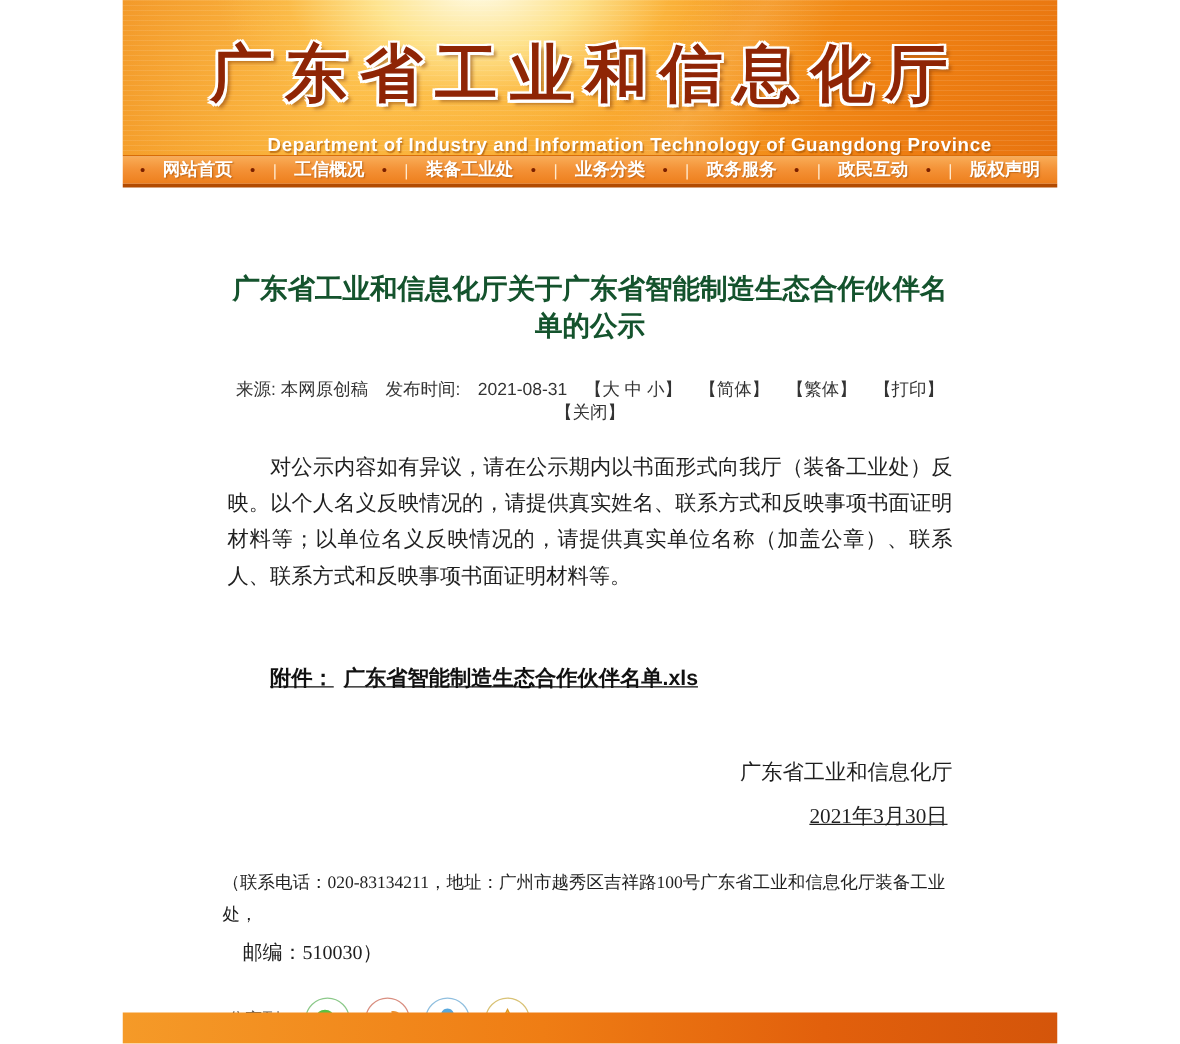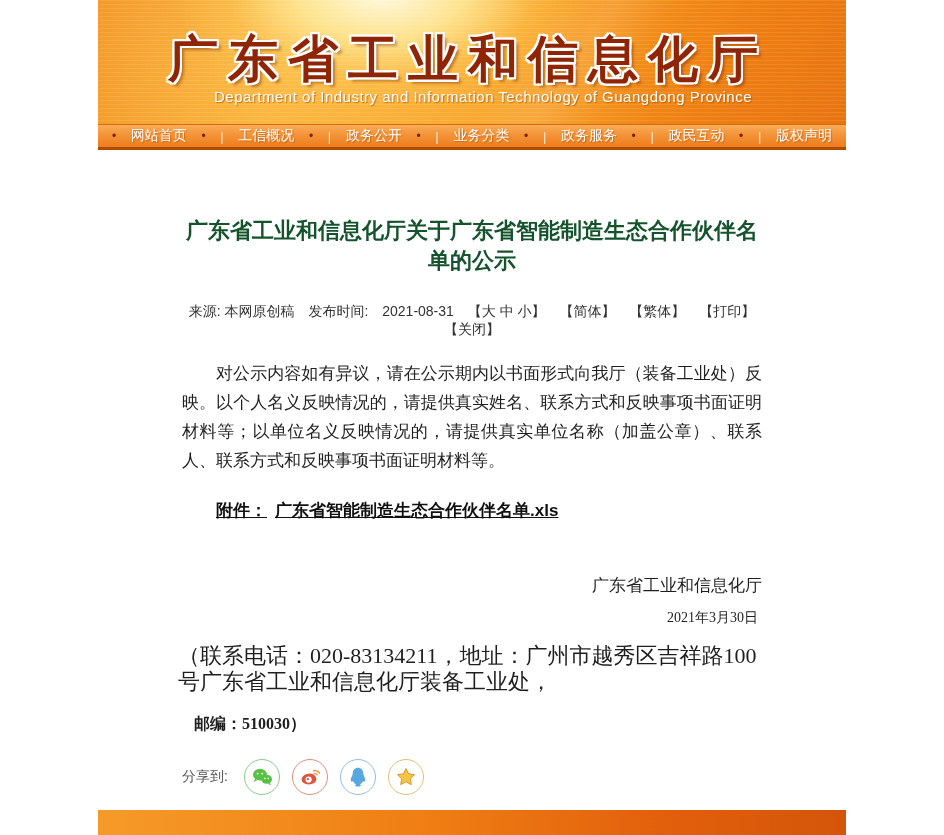--- a/index.html
+++ b/index.html
@@ -23,66 +23,66 @@
   }
   .banner-title {
     position:absolute; left:70px; top:26px; z-index:2;
     font-size:50px; font-weight:bold; letter-spacing:10px; color:#8f2505;
     text-shadow:
       -2px -2px 0 #fff, 2px -2px 0 #fff, -2px 2px 0 #fff, 2px 2px 0 #fff,
       0 -2px 0 #fff, 0 2px 0 #fff, -2px 0 0 #fff, 2px 0 0 #fff,
       4px 4px 3px rgba(110,40,0,0.45);
   }
   .banner-subtitle {
-    position:absolute; left:116px; top:88px; z-index:2;
-    font-size:15px; font-weight:normal; color:#ffffff; letter-spacing:0.5px;
+    position:absolute; left:116px; top:108px; z-index:2;
+    font-size:15px; font-weight:bold; color:#ffffff; letter-spacing:0.5px;
     text-shadow:1px 1px 1px rgba(160,80,0,0.65);
   }
 
   
   .navbar {
     height:26px; display:flex; align-items:center; justify-content:space-between;
     padding:0 14px;
     background:linear-gradient(to bottom, #f9ad58 0%, #f49338 45%, #ed7e1c 100%);
     border-top:1px solid #d86d08;
     border-bottom:3px solid #b24a00;
   }
   .nav-item {
-    color:#ffffff; font-weight:normal; font-size:14px; text-decoration:none; cursor:pointer;
+    color:#ffffff; font-weight:bold; font-size:14px; text-decoration:none; cursor:pointer;
     text-shadow:1px 1px 1px rgba(150,70,0,0.5); white-space:nowrap;
   }
   .nav-dot { color:#7a2000; font-size:12px; line-height:1; }
   .nav-sep { color:#ffe9cd; font-size:13px; }
 
   
   .content { padding:0 84px; }
   .article-title {
     margin-top:66px; text-align:center; font-size:22px; font-weight:bold; color:#14532d;
   }
   .meta { margin-top:27px; text-align:center; font-size:14px; color:#333333; }
   .meta span { margin:0 5px; white-space:nowrap; }
   .meta .ctrl { cursor:pointer; }
 
   .body-text { font-family:"Liberation Serif","DejaVu Serif",serif; color:#1f1f1f; }
   .para { font-size:17px; line-height:29px; text-indent:2em; text-align:justify; }
   .para-1 { margin-top:26px; }
   .para-2 { margin-top:20px; }
 
-  .attachment { margin-top:24px; padding-left:34px; }
+  .attachment { margin-top:56px; padding-left:34px; }
   .attachment-link {
     font-size:17px; font-weight:bold; color:#111111;
     text-decoration:underline; cursor:pointer;
   }
   .attachment-link .att-label { margin-right:8px; }
 
   .sign-org  { margin-top:52px; text-align:right; font-size:17px; }
-  .sign-date { margin-top:12px; text-align:right; font-size:14px; padding-right:4px; }
-
-  .contact-line-1 { margin-top:16px; font-size:22px; line-height:26px; margin-left:-4px; }
-  .contact-line-2 { margin-top:16px; font-size:16px; line-height:26px; padding-left:12px;font-weight:bold; }
+  .sign-date { margin-top:12px; text-align:right; font-size:17px; padding-right:4px;text-decoration:underline; }
+
+  .contact-line-1 { margin-top:30px; font-size:14px; line-height:26px; margin-left:-4px; }
+  .contact-line-2 { margin-top:4px; font-size:16px; line-height:26px; padding-left:12px; }
 
   
   .share { margin-top:22px; display:flex; align-items:center; }
   .share-label { font-size:14px; color:#555555; margin-right:4px; }
   .share-icon {
     width:36px; height:36px; border-radius:50%; border:1px solid #ccc; background:#fff;
     display:flex; align-items:center; justify-content:center; margin-left:12px; cursor:pointer;
   }
   .share-icon svg { width:24px; height:24px; display:block; }
   .share-icon.wechat { border-color:#8cc98a; }
@@ -107,21 +107,21 @@
   </header>
 
   <nav class="navbar">
     <span class="nav-dot">•</span>
     <a class="nav-item">网站首页</a>
     <span class="nav-dot">•</span>
     <span class="nav-sep">|</span>
     <a class="nav-item">工信概况</a>
     <span class="nav-dot">•</span>
     <span class="nav-sep">|</span>
-    <a class="nav-item">政务公开</a>
+    <a class="nav-item">装备工业处</a>
     <span class="nav-dot">•</span>
     <span class="nav-sep">|</span>
     <a class="nav-item">业务分类</a>
     <span class="nav-dot">•</span>
     <span class="nav-sep">|</span>
     <a class="nav-item">政务服务</a>
     <span class="nav-dot">•</span>
     <span class="nav-sep">|</span>
     <a class="nav-item">政民互动</a>
     <span class="nav-dot">•</span>

